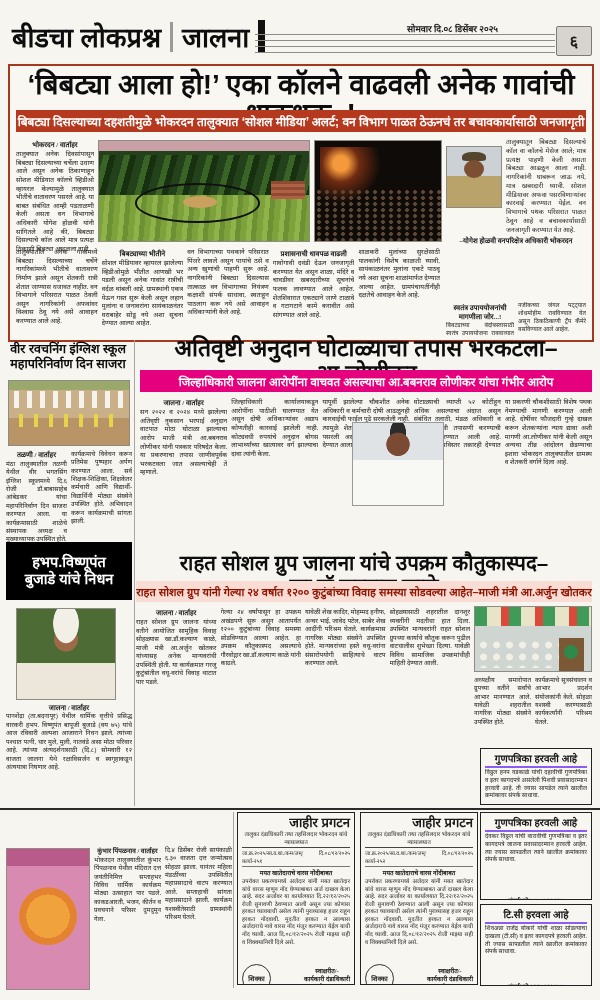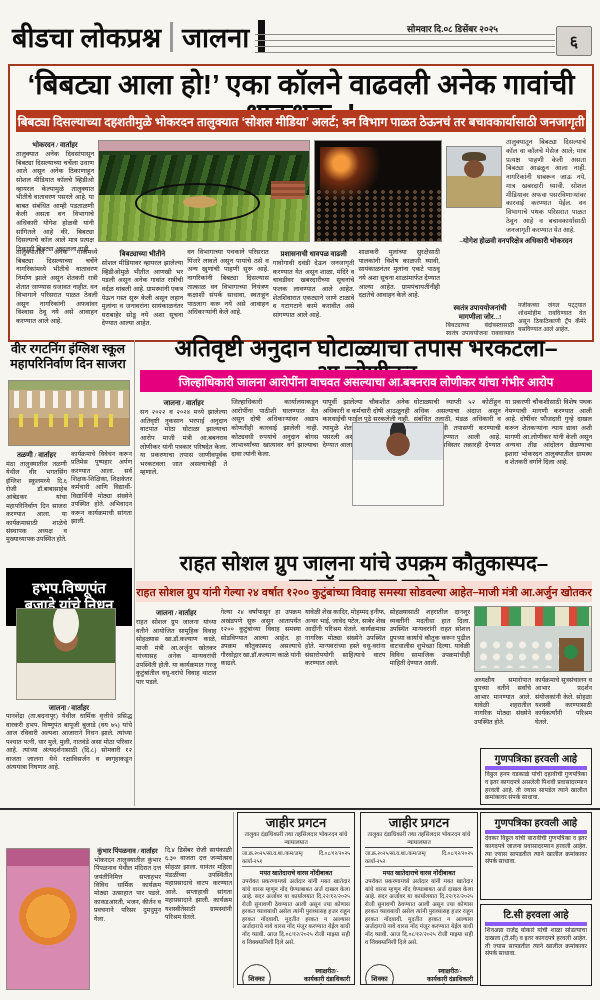--- a/index.html
+++ b/index.html
@@ -68,32 +68,32 @@
   .ph-elder{background:radial-gradient(ellipse at 50% 16%,#f2efe6 0 18%,transparent 19%),
               radial-gradient(circle at 50% 34%,#9c6a46 0 15%,transparent 16%),
               linear-gradient(#4c6b35 0 60%,#ece7da 60% 100%);}
   .ph-deity{background:radial-gradient(circle at 50% 48%,#f0a23c 0 26%,#e4832f 26% 34%,transparent 35%),
               linear-gradient(#b85a8a 0 12%,#d98ab0 12% 100%);}
   
   .quote-ph{float:left;width:56px;height:62px;margin:8px 4px 2px 0;position:relative;}
   .attrib{font-weight:bold;font-size:7px;text-align:center;margin-top:2px;}
   
   .nbox{border:1.5px solid #222;background:#f8f6f1;box-sizing:border-box;padding:3px 4px;overflow:hidden;}
-  .n-title{font-size:13px;font-weight:900;text-align:center;font-family:"Liberation Sans",sans-serif;line-height:1.1;}
+  .n-title{font-size:13px;font-weight:900;text-align:right;font-family:"Liberation Sans",sans-serif;line-height:1.1;}
   .n-sub{font-size:5.8px;text-align:center;border-bottom:1px solid #444;padding-bottom:1px;margin-bottom:1px;}
   .n-ref{display:flex;justify-content:space-between;font-size:5.4px;border-bottom:1px solid #777;padding-bottom:1px;}
   .n-case{font-size:6.2px;font-weight:bold;text-align:center;margin:1px 0;}
   .n-body{font-size:5.8px;line-height:1.3;text-align:justify;height:84px;overflow:hidden;}
   .n-sign{display:flex;justify-content:space-between;align-items:center;margin-top:2px;}
   .seal{width:27px;height:27px;border:1px solid #333;border-radius:50%;display:flex;align-items:center;
         justify-content:center;font-size:6.5px;font-weight:bold;}
   .sig{text-align:center;font-size:6.2px;font-weight:bold;line-height:1.25;}
   .lbox{border:1.5px solid #222;background:#f8f6f1;box-sizing:border-box;padding:2px 4px;overflow:hidden;}
   .l-title{font-size:10px;font-weight:900;text-align:center;font-family:"Liberation Sans",sans-serif;
-           border-bottom:4px solid #8b5cf6;padding-bottom:1px;margin-bottom:1px;}
+           border-bottom:2px solid #8b5cf6;padding-bottom:1px;margin-bottom:1px;}
   .l-body{font-size:6px;line-height:1.3;text-align:justify;}
   .l-phone{font-size:6.5px;font-weight:bold;text-align:center;margin-top:1px;}
 </style>
 </head>
 <body>
 
 <div id="page">
 
   <div class="abs mast" style="left:12px;top:20px;">
     <div class="hd mast-t">बीडचा लोकप्रश्न</div>
@@ -154,21 +154,21 @@
         <span class="boldlead">प्रशासनाची धावपळ वाढली</span>
         <div class="tiny">गावोगावी दवंडी देऊन जनजागृती करण्यात येत असून शाळा, मंदिरे व चावडीवर खबरदारीच्या सूचनांचे फलक लावण्यात आले आहेत. शेतशिवारात एकट्याने जाणे टाळावे व गटागटाने कामे करावीत असे सांगण्यात आले आहे.</div>
       </div>
       <div class="col tiny">शाळकरी मुलांच्या सुरक्षेसाठी पालकांनी विशेष काळजी घ्यावी, सायंकाळनंतर मुलांना एकटे पाठवू नये अशा सूचना शाळांमार्फत देण्यात आल्या आहेत. ग्रामपंचायतींनीही दक्षतेचे आवाहन केले आहे.</div>
     </div>
   </div>
 
   <div class="vr" style="left:134px;top:340px;height:466px;"></div>
 
   <div class="abs hd" style="left:4px;top:342px;width:128px;text-align:center;font-size:12.5px;line-height:1.2;font-weight:800;">
-    <div>वीर रगटनिंग इंग्लिश स्कूल</div>
+    <div>वीर रवचनिंग इंग्लिश स्कूल</div>
     <div>महापरिनिर्वाण दिन साजरा</div>
   </div>
   <div class="ph ph-school" style="left:8px;top:380px;width:122px;height:66px;">
     <div class="kids"></div>
     <div class="kids2"></div>
   </div>
   <div class="abs cols" style="left:6px;top:450px;width:126px;height:104px;">
     <div class="col">
       <span class="dl">तळणी / वार्ताहर</span>
       <div class="tiny" style="font-size:6.3px;">मंठा तालुक्यातील तळणी येथील वीर भगतसिंग इंग्लिश स्कूलमध्ये दि.६ रोजी डॉ.बाबासाहेब आंबेडकर यांचा महापरिनिर्वाण दिन साजरा करण्यात आला. या कार्यक्रमासाठी शाळेचे संस्थापक अध्यक्ष व मुख्याध्यापक उपस्थित होते.</div>
@@ -183,21 +183,21 @@
       <span class="dl">जालना / वार्ताहर</span>
       <div class="tiny">सन २०२२ व २०२४ मध्ये झालेल्या अतिवृष्टी नुकसान भरपाई अनुदान वाटपात मोठा घोटाळा झाल्याचा आरोप माजी मंत्री आ.बबनराव लोणीकर यांनी पत्रकार परिषदेत केला. या प्रकरणाचा तपास जाणीवपूर्वक भरकटवला जात असल्याचेही ते म्हणाले.</div>
     </div>
     <div class="col tiny">जिल्हाधिकारी कार्यालयाकडून आरोपींना पाठीशी घालण्यात येत असून दोषी अधिकाऱ्यांवर अद्याप कोणतीही कारवाई झालेली नाही. कोट्यवधी रुपयांचे अनुदान बोगस लाभार्थ्यांच्या खात्यावर वर्ग झाल्याचा दावा त्यांनी केला.</div>
     <div class="col tiny">यापूर्वी झालेल्या चौकशीत अनेक अधिकारी व कर्मचारी दोषी आढळूनही कारवाईची फाईल पुढे सरकलेली नाही. त्यामुळे शेतकऱ्यांमध्ये तीव्र नाराजी पसरली असून आंदोलनाचा इशारा देण्यात आला आहे.</div>
     <div class="col tiny">घोटाळ्याची व्याप्ती ५२ कोटींहून अधिक असल्याचा अंदाज असून संबंधित तलाठी, मंडळ अधिकारी व बँक खात्यांची तपासणी करण्याची मागणी करण्यात आली आहे. शासनाकडे सविस्तर तक्रारही देण्यात आली आहे.</div>
     <div class="col tiny">या प्रकरणी चौकशीसाठी विशेष पथक नेमण्याची मागणी करण्यात आली आहे. दोषींवर फौजदारी गुन्हे दाखल करून शेतकऱ्यांना न्याय द्यावा अशी मागणी आ.लोणीकर यांनी केली असून अन्यथा तीव्र आंदोलन छेडण्याचा इशारा भोकरदन तालुक्यातील ग्रामस्थ व शेतकरी वर्गाने दिला आहे.</div>
   </div>
   <div class="ph ph-politician" style="left:352px;top:422px;width:92px;height:84px;"></div>
 
-  <div class="abs blackbox" style="left:6px;top:568px;width:126px;height:58px;">
+  <div class="abs blackbox" style="left:6px;top:542px;width:126px;height:58px;">
     <div>हभप.विष्णूपंत</div>
     <div>बुजाडे यांचे निधन</div>
   </div>
   <div class="ph ph-elder" style="left:16px;top:608px;width:100px;height:92px;"></div>
   <div class="abs dl" style="left:6px;top:703px;width:126px;">जालना / वार्ताहर</div>
   <div class="abs tiny" style="left:6px;top:712px;width:126px;height:94px;font-size:6.4px;">पानशेंद्रा (ता.बदनापूर) येथील धार्मिक वृत्तीचे प्रसिद्ध वारकरी हभप. विष्णूपंत बापूजी बुजाडे (वय ७५) यांचे आज रविवारी अल्पशा आजाराने निधन झाले. त्यांच्या पश्चात पत्नी, चार मुले, मुली, नातवंडे असा मोठा परिवार आहे. त्यांच्या अंत्यदर्शनासाठी (दि.८) सोमवारी १२ वाजता जालना येथे रक्षाविसर्जन व स्वगृहाकडून अंत्ययात्रा निघणार आहे.</div>
 
   <div class="abs hd" style="left:136px;top:552px;width:456px;text-align:center;font-size:20.5px;line-height:1.1;">राहत सोशल ग्रुप जालना यांचे उपक्रम कौतुकास्पद–खा.डॉ.कल्याण काळे</div>
   <div class="abs strip-pink" style="left:136px;top:581px;width:456px;height:21px;">राहत सोशल ग्रुप यांनी गेल्या २४ वर्षात १२०० कुटुंबांच्या विवाह समस्या सोडवल्या आहेत–माजी मंत्री आ.अर्जुन खोतकर</div>
   <div class="abs cols" style="left:136px;top:608px;width:334px;height:198px;">

